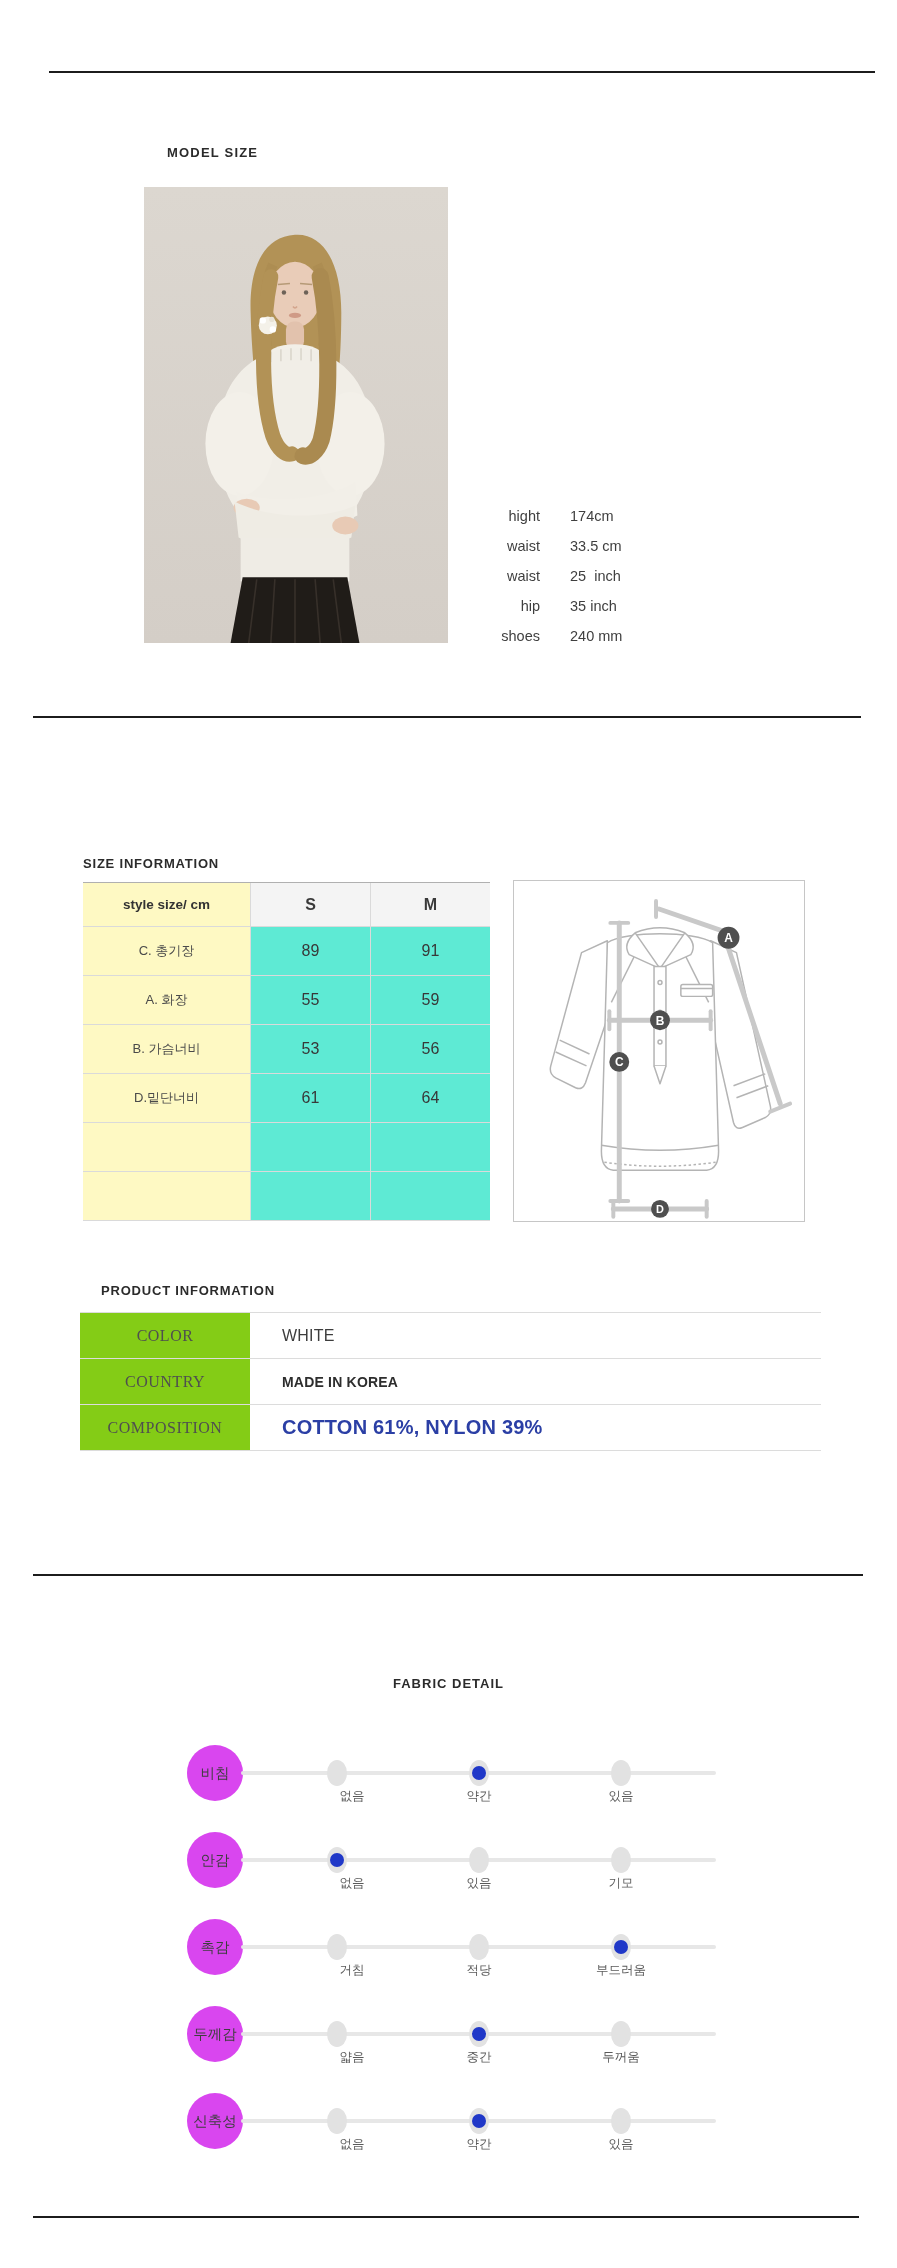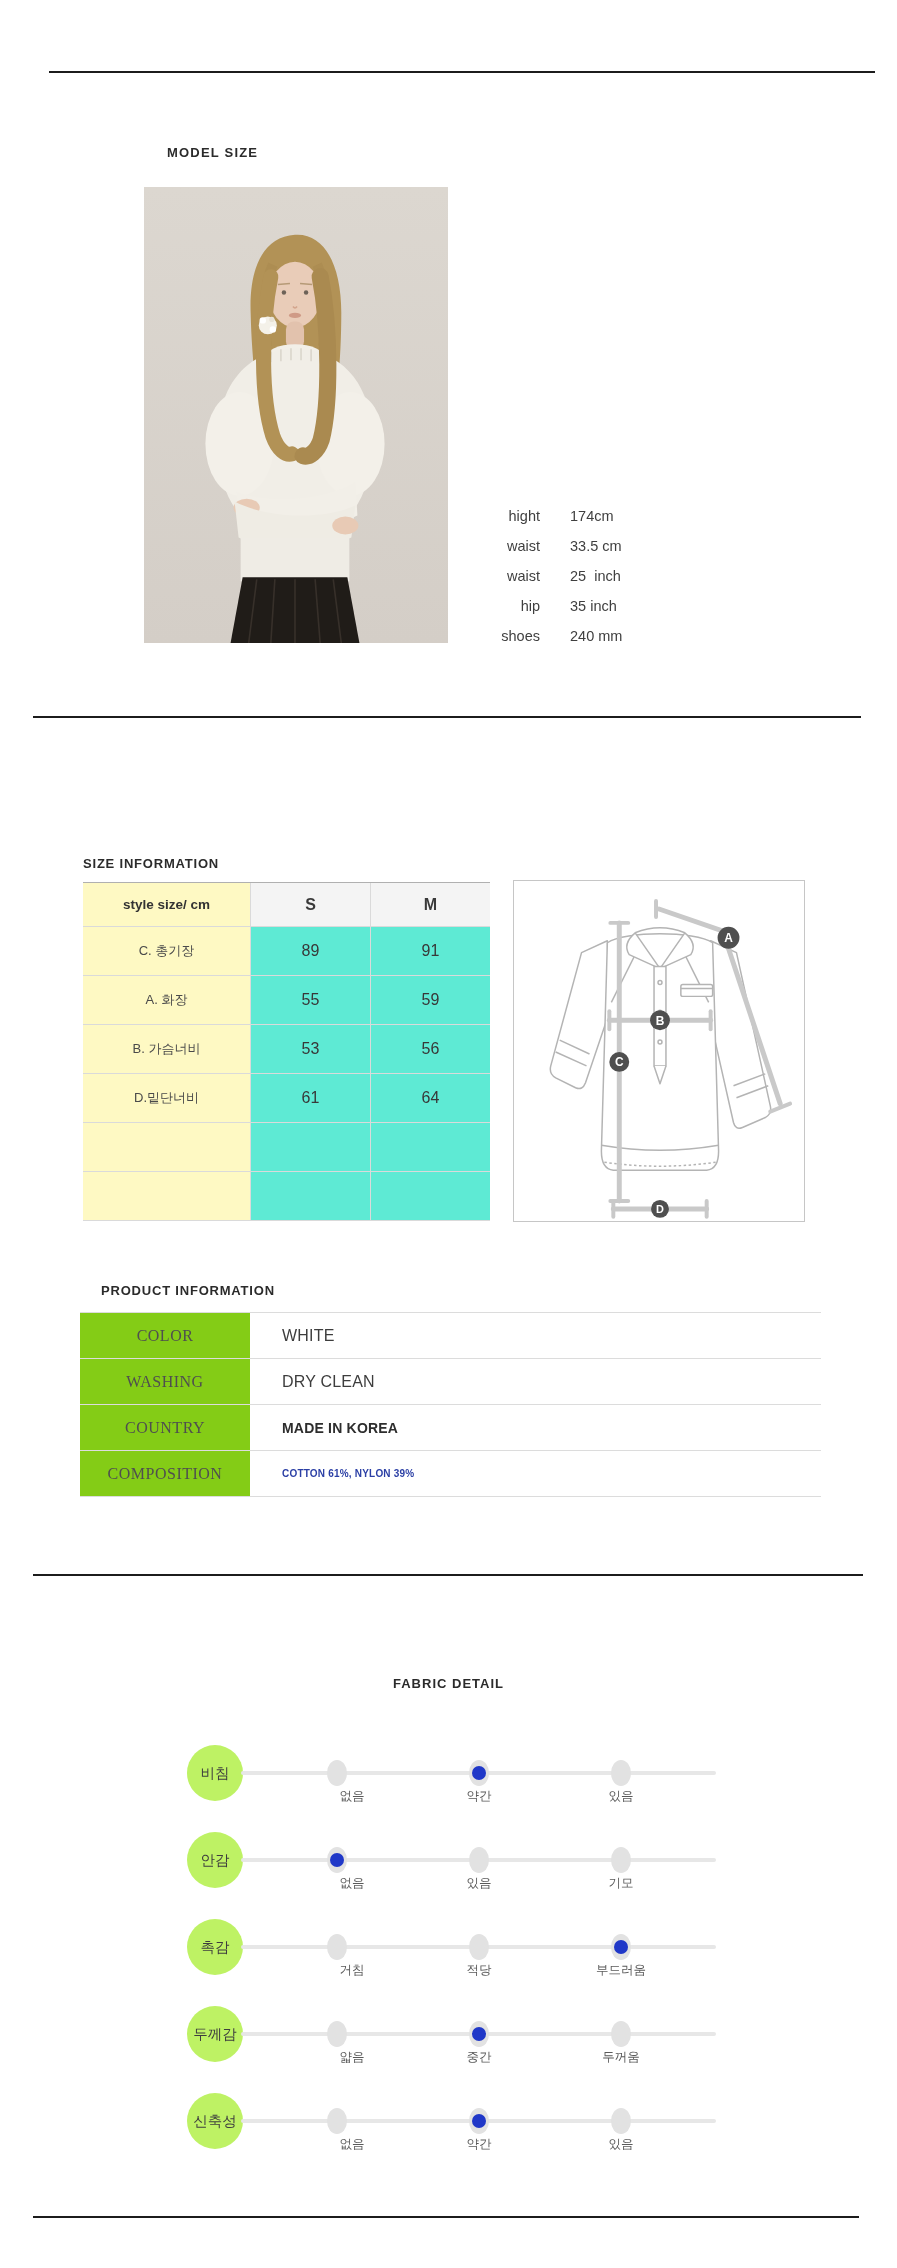--- a/index.html
+++ b/index.html
@@ -41,25 +41,25 @@
 
   
   .diagram{position:absolute;left:513px;top:880px;width:292px;height:342px;border:1px solid #c6c6c6;background:#fff;box-sizing:border-box;}
 
   
   .prod-table{position:absolute;left:80px;top:1312px;width:741px;border-top:1px solid #dcdcdc;}
   .pt-row{display:grid;grid-template-columns:170px 571px;height:45px;border-bottom:1px solid #dcdcdc;}
   .pt-label{background:#84cc16;display:flex;align-items:center;justify-content:center;font-size:16px;color:#4f4f4f;letter-spacing:.5px;font-family:Liberation Serif, serif;}
   .pt-val{display:flex;align-items:center;padding-left:32px;font-size:16px;color:#3d3d3d;letter-spacing:.2px;}
   .pt-val.small{font-size:14px;font-weight:600;color:#2d2d2d;}
-  .pt-val.blue{font-size:10px;font-weight:600;color:var(--composition,#2b3fa5);}
+  .pt-val.blue{font-size:20px;font-weight:600;color:var(--composition,#2b3fa5);}
 
   
   .f-row{position:absolute;left:0;width:897px;height:0;}
-  .f-circle{position:absolute;left:187px;top:-28px;width:56px;height:56px;border-radius:50%;background:#bef264;
+  .f-circle{position:absolute;left:187px;top:-28px;width:56px;height:56px;border-radius:50%;background:#d946ef;
             display:flex;align-items:center;justify-content:center;font-size:14.5px;color:#3e3e3e;}
   .f-track{position:absolute;left:241px;top:-2px;width:475px;height:4px;background:#e7e7e7;border-radius:2px;}
   .f-dot{position:absolute;top:-13px;width:20px;height:26px;border-radius:50%;background:#e2e2e2;}
   .f-dot.selected::after{content:"";position:absolute;left:3px;top:6px;width:14px;height:14px;border-radius:50%;background:var(--accent,#2038c8);}
   .f-opt{position:absolute;top:15px;width:100px;text-align:center;font-size:12.5px;color:#5a5a5a;}
   .x0{left:327px;} .x1{left:469px;} .x2{left:611px;}
   .o0{left:302px;} .o1{left:429px;} .o2{left:571px;}
 </style>
 </head>
 <body>
@@ -244,24 +244,20 @@
   </div>
 
   <div class="sec-h h-product">PRODUCT INFORMATION</div>
 
   <div class="prod-table">
     <div class="pt-row">
       <div class="pt-label">COLOR</div>
       <div class="pt-val">WHITE</div>
     </div>
     <div class="pt-row">
-      <div class="pt-label">WASHING</div>
-      <div class="pt-val">DRY CLEAN</div>
-    </div>
-    <div class="pt-row">
       <div class="pt-label">COUNTRY</div>
       <div class="pt-val small">MADE IN KOREA</div>
     </div>
     <div class="pt-row">
       <div class="pt-label">COMPOSITION</div>
       <div class="pt-val blue">COTTON 61%, NYLON 39%</div>
     </div>
   </div>
 
   <div class="rule rule3" style="background: rgb(28, 28, 28);"></div>

